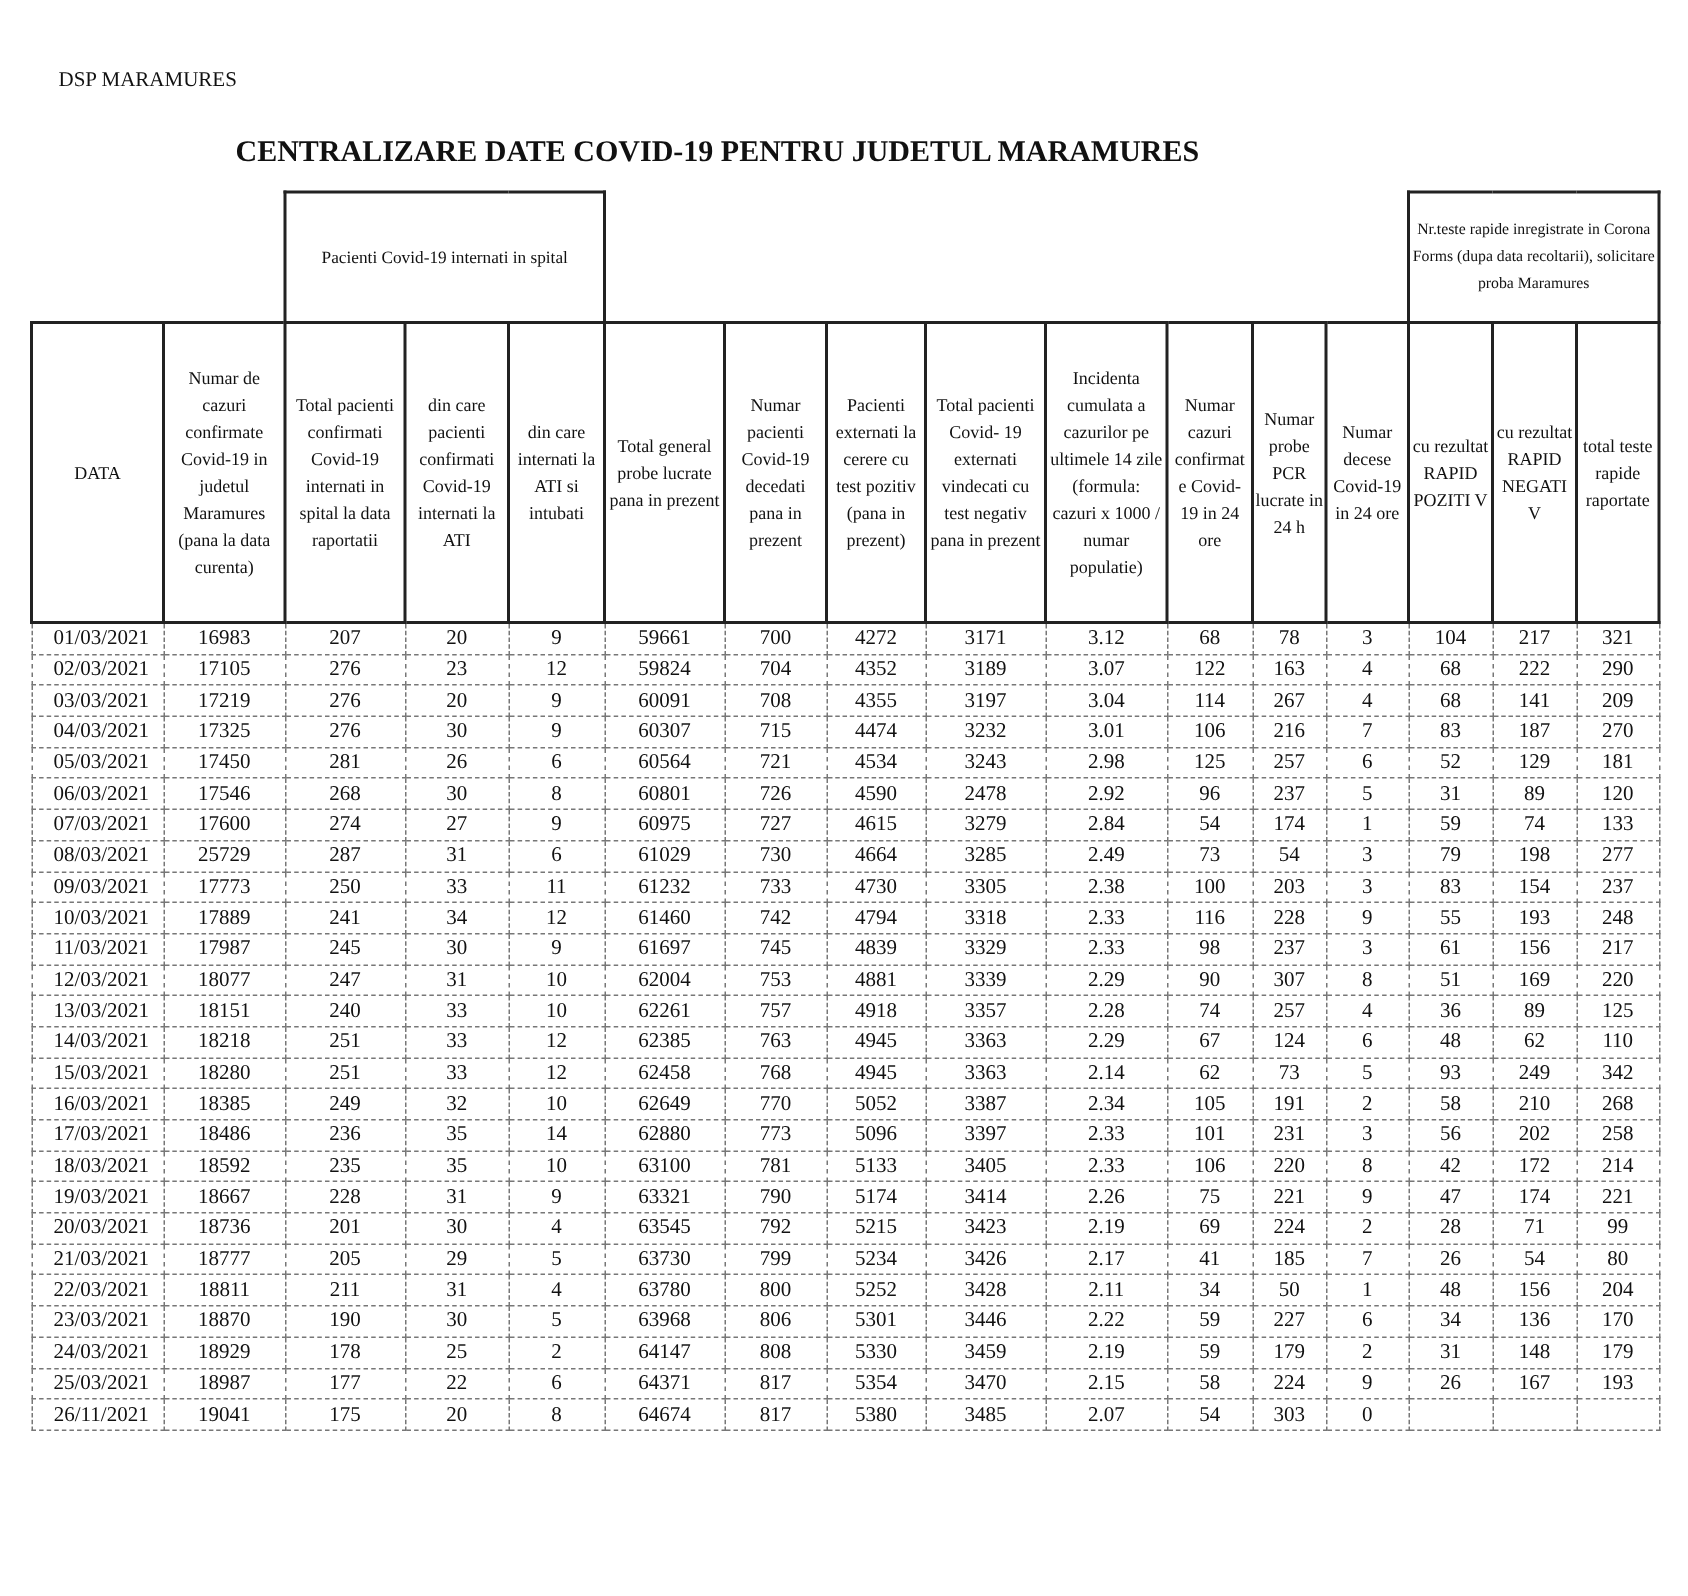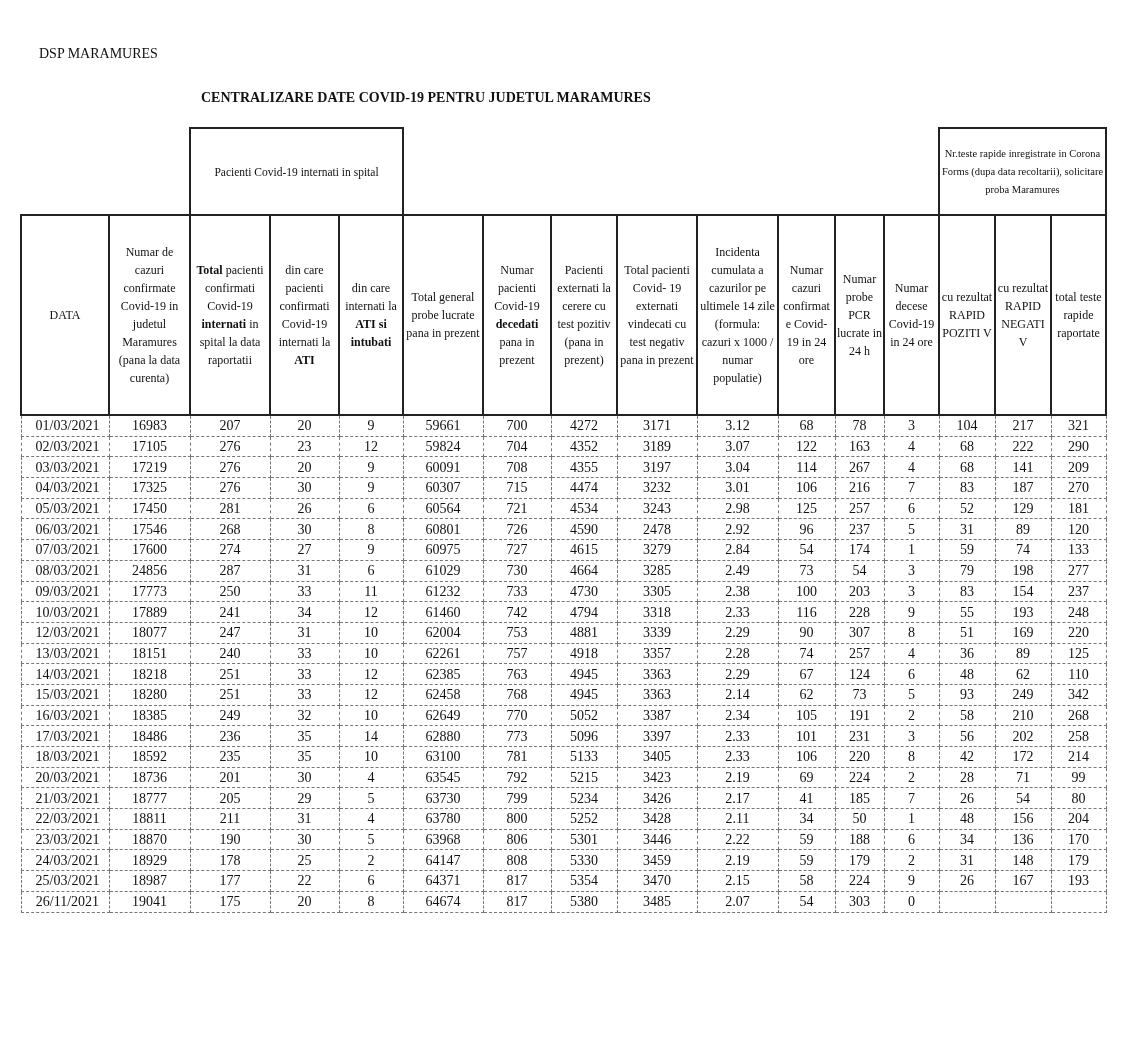--- a/index.html
+++ b/index.html
@@ -1,31 +1,31 @@
 <!DOCTYPE html>
 <html><head>
 <meta charset="utf-8">
 <style>
   html, body { margin: 0; padding: 0; background: #ffffff; }
   body {
     width: 1125px; height: 1064px; position: relative; overflow: hidden;
     font-family: "Liberation Serif", "DejaVu Serif", serif; color: #111;
   }
   .org { position: absolute; left: 39px; top: 46px; font-size: 14px; }
-  .title { position: absolute; left: 157px; top: 90px; font-size: 14px; font-weight: bold; margin-left: 44px; }
+  .title { position: absolute; left: 157px; top: 90px; font-size: 20px; font-weight: bold; }
   table.grid {
     position: absolute; left: 20px; top: 127px;
     border-collapse: collapse; table-layout: fixed; font-size: 13.4px;
   }
   table.grid td { padding: 0; text-align: center; vertical-align: middle; }
   .nb { border: none; }
   .grp { border: 2px solid #222; font-size: 11.5px; line-height: 18px; }
   .grp.small { font-size: 10.5px; }
   .hd { border: 2px solid #222; font-size: 12px; line-height: 18px; padding: 14px 1px !important; height: 170px; }
-  .hd b { font-weight: bold; }
+  .hd b { font-weight: normal; }
   tr.row td {
     border: 1.5px dashed #777; height: 19.7px; font-size: 14px; line-height: 19px;
   }
   tr.first td { border-top: 2px solid #222; }
   td.date { text-align: left; padding-left: 5px !important; margin-top: 48px; }
 </style>
 </head>
 <body>
 
 <div class="org">DSP MARAMURES</div>
@@ -198,21 +198,21 @@
         <td>2.84</td>
         <td>54</td>
         <td>174</td>
         <td>1</td>
         <td>59</td>
         <td>74</td>
         <td>133</td>
       </tr>
       <tr class="row">
         <td class="date">08/03/2021</td>
-        <td>24856</td>
+        <td>25729</td>
         <td>287</td>
         <td>31</td>
         <td>6</td>
         <td>61029</td>
         <td>730</td>
         <td>4664</td>
         <td>3285</td>
         <td>2.49</td>
         <td>73</td>
         <td>54</td>
@@ -251,20 +251,38 @@
         <td>3318</td>
         <td>2.33</td>
         <td>116</td>
         <td>228</td>
         <td>9</td>
         <td>55</td>
         <td>193</td>
         <td>248</td>
       </tr>
       <tr class="row">
+        <td class="date">11/03/2021</td>
+        <td>17987</td>
+        <td>245</td>
+        <td>30</td>
+        <td>9</td>
+        <td>61697</td>
+        <td>745</td>
+        <td>4839</td>
+        <td>3329</td>
+        <td>2.33</td>
+        <td>98</td>
+        <td>237</td>
+        <td>3</td>
+        <td>61</td>
+        <td>156</td>
+        <td>217</td>
+      </tr>
+      <tr class="row">
         <td class="date">12/03/2021</td>
         <td>18077</td>
         <td>247</td>
         <td>31</td>
         <td>10</td>
         <td>62004</td>
         <td>753</td>
         <td>4881</td>
         <td>3339</td>
         <td>2.29</td>
@@ -377,20 +395,38 @@
         <td>3405</td>
         <td>2.33</td>
         <td>106</td>
         <td>220</td>
         <td>8</td>
         <td>42</td>
         <td>172</td>
         <td>214</td>
       </tr>
       <tr class="row">
+        <td class="date">19/03/2021</td>
+        <td>18667</td>
+        <td>228</td>
+        <td>31</td>
+        <td>9</td>
+        <td>63321</td>
+        <td>790</td>
+        <td>5174</td>
+        <td>3414</td>
+        <td>2.26</td>
+        <td>75</td>
+        <td>221</td>
+        <td>9</td>
+        <td>47</td>
+        <td>174</td>
+        <td>221</td>
+      </tr>
+      <tr class="row">
         <td class="date">20/03/2021</td>
         <td>18736</td>
         <td>201</td>
         <td>30</td>
         <td>4</td>
         <td>63545</td>
         <td>792</td>
         <td>5215</td>
         <td>3423</td>
         <td>2.19</td>
@@ -442,21 +478,21 @@
         <td>18870</td>
         <td>190</td>
         <td>30</td>
         <td>5</td>
         <td>63968</td>
         <td>806</td>
         <td>5301</td>
         <td>3446</td>
         <td>2.22</td>
         <td>59</td>
-        <td>188</td>
+        <td>227</td>
         <td>6</td>
         <td>34</td>
         <td>136</td>
         <td>170</td>
       </tr>
       <tr class="row">
         <td class="date">24/03/2021</td>
         <td>18929</td>
         <td>178</td>
         <td>25</td>

